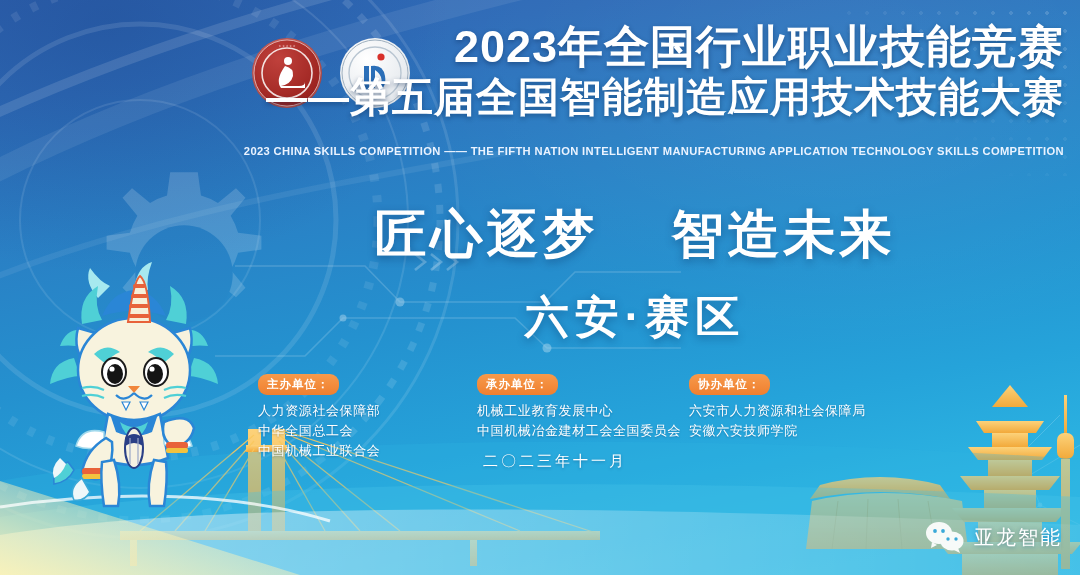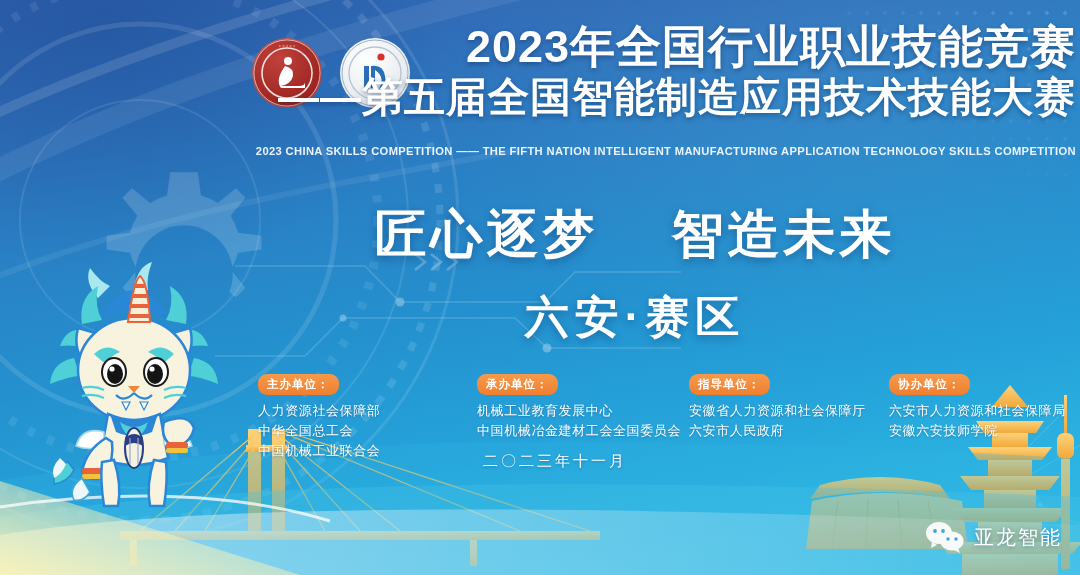--- a/index.html
+++ b/index.html
@@ -43,21 +43,21 @@
   .logos{position:absolute;left:252px;top:16px;display:flex;gap:18px;align-items:center;}
   .emblem{width:70px;height:70px;border-radius:50%;position:relative;flex:0 0 auto;}
   .emblem-red{
     background:radial-gradient(circle at 38% 30%,#c0413c,#9d2420 70%,#7d1a17 100%);
     box-shadow:0 0 0 2px rgba(255,255,255,.18) inset;
   }
   .emblem-white{
     background:radial-gradient(circle at 38% 30%,#ffffff,#e6eaee 68%,#c9d2da 100%);
   }
 
-  .titles{position:absolute;left:0;top:0;width:1080px;text-align:right;padding-right:4px;box-sizing:border-box;}
+  .titles{position:absolute;left:0;top:0;width:1080px;text-align:right;padding-right:16px;box-sizing:border-box;}
   .title-main{
     font-size:45px;font-weight:bold;color:#ffffff;letter-spacing:1px;line-height:1.12;
     text-shadow:0 2px 5px rgba(8,38,80,.45);
   }
   .title-sub{
     font-size:41px;font-weight:bold;color:#ffffff;letter-spacing:1px;line-height:1.15;margin-top:2px;
     text-shadow:0 2px 5px rgba(8,38,80,.45);
   }
   .title-en{
     font-size:11.2px;font-weight:bold;color:#eaf3ff;letter-spacing:.35px;margin-top:23px;
@@ -393,27 +393,20 @@
     </div>
 
     <div class="org-col c2">
       <span class="org-badge">承办单位：</span>
       <div class="org-list">
         <div class="org-item">机械工业教育发展中心</div>
         <div class="org-item">中国机械冶金建材工会全国委员会</div>
       </div>
     </div>
 
-    <div class="org-col c3">
-      <span class="org-badge">指导单位：</span>
-      <div class="org-list">
-        <div class="org-item">安徽省人力资源和社会保障厅</div>
-        <div class="org-item">六安市人民政府</div>
-      </div>
-    </div>
 
     <div class="org-col c4">
       <span class="org-badge">协办单位：</span>
       <div class="org-list">
         <div class="org-item">六安市人力资源和社会保障局</div>
         <div class="org-item">安徽六安技师学院</div>
       </div>
     </div>
 
   </div>

